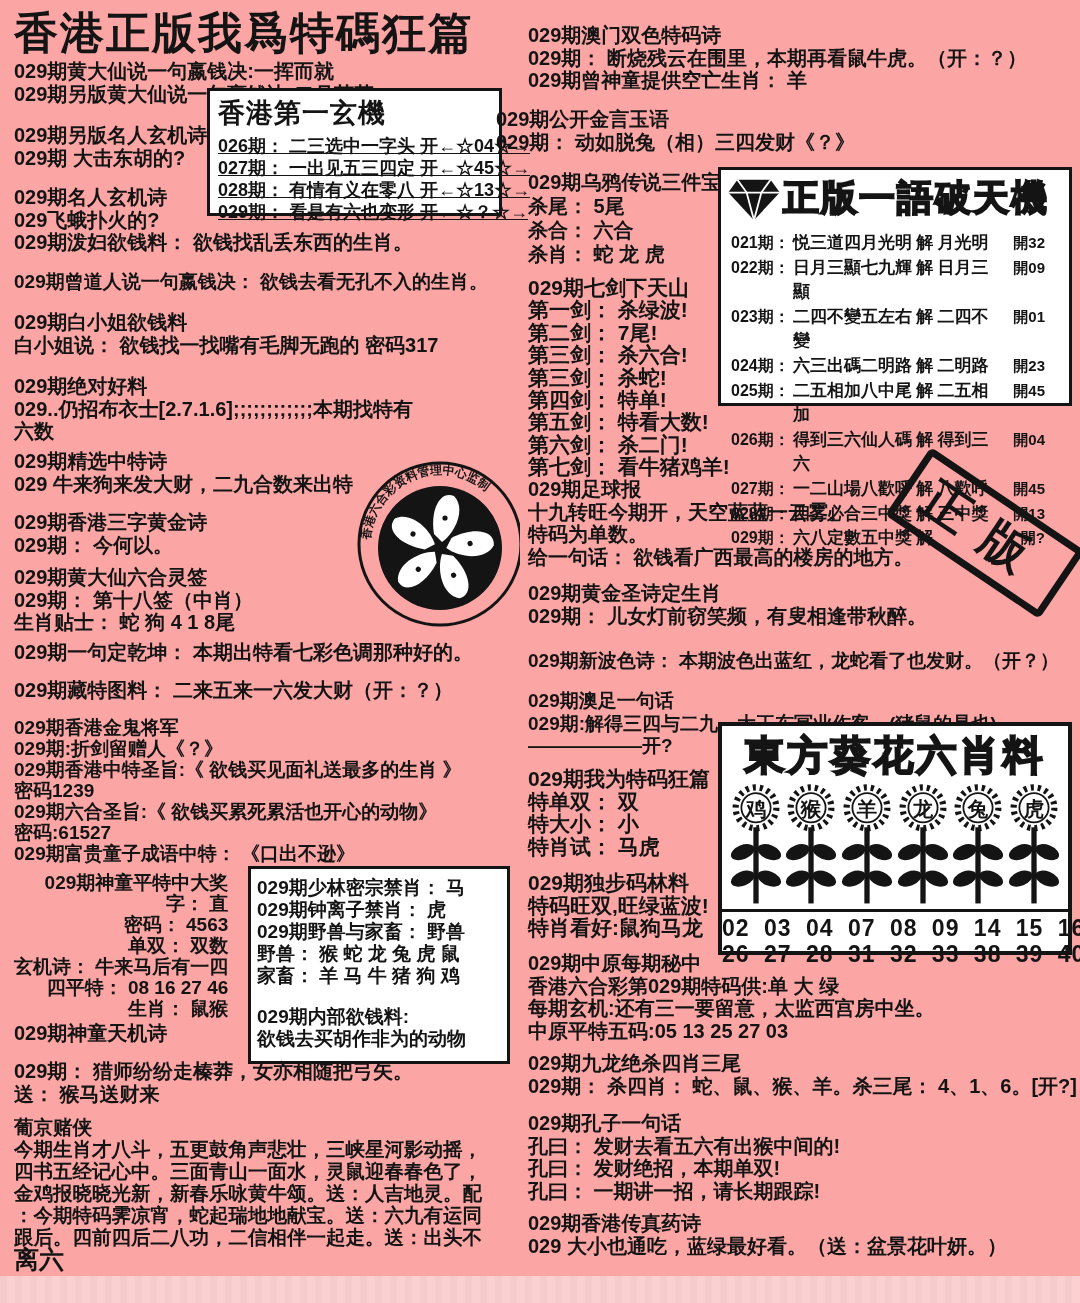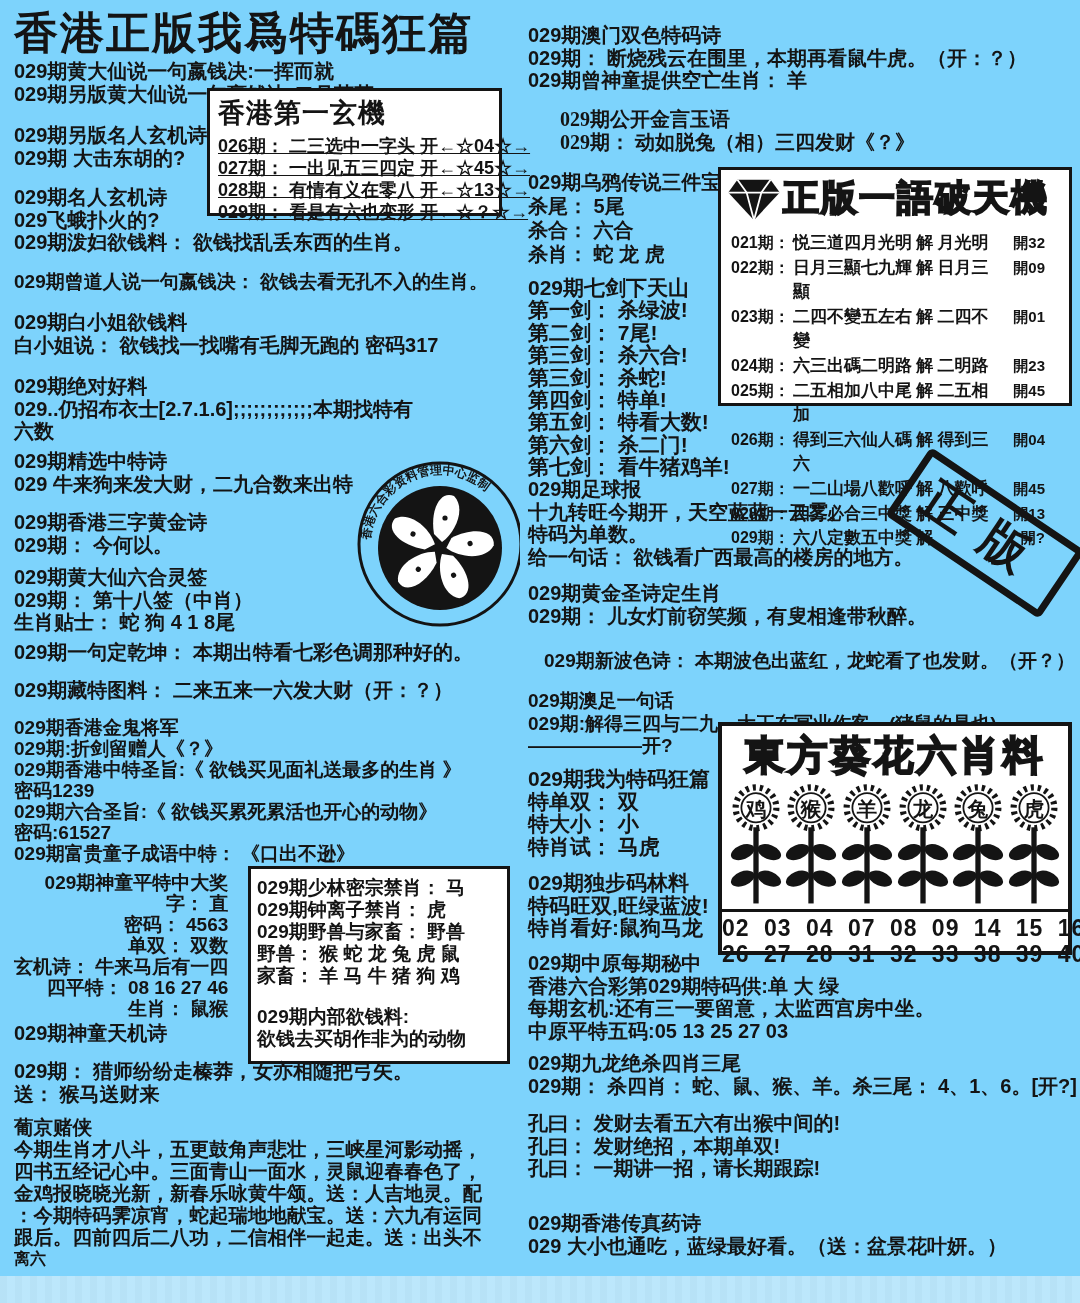--- a/index.html
+++ b/index.html
@@ -1,16 +1,16 @@
 <!DOCTYPE html>
 <html><head>
 <meta charset="utf-8">
 <style>
   html,body{margin:0;padding:0;background:#e8e8e8;}
-  .page{position:relative;width:1080px;height:1303px;background:#7dd3fc;overflow:hidden;
+  .page{position:relative;width:1080px;height:1303px;background:#fca5a5;overflow:hidden;
         font-family:"Liberation Sans",sans-serif;color:#141414;font-weight:bold;}
   .blk{position:absolute;white-space:nowrap;}
   .ln{white-space:nowrap;min-height:1em;line-height:22.5px;font-size:20px;}
   .small .ln{font-size:19px;line-height:21px;}
   .main-title{font-size:44px;font-weight:900;letter-spacing:2px;line-height:46px;}
   .box{position:absolute;border:3px solid #141414;background:#fff;box-sizing:border-box;}
   .xuanji-title{font-size:27px;font-weight:900;padding:4px 8px 2px 8px;letter-spacing:1px;}
   .xuanji-rows{padding:2px 8px;}
   .xuanji-rows .ln{font-size:18px;line-height:22px;text-decoration:underline;}
   .potianji-head{display:flex;align-items:center;padding:4px 6px 0 4px;}
@@ -164,21 +164,21 @@
     </div>
 
   <div class="blk" style="left:14px;top:1116px;">
 
   <div class="ln" style="font-size:19.5px;line-height:22px;">葡京赌侠</div>
       <div class="ln" style="font-size:19.5px;line-height:22px;">今期生肖才八斗，五更鼓角声悲壮，三峡星河影动摇，</div>
       <div class="ln" style="font-size:19.5px;line-height:22px;">四书五经记心中。三面青山一面水，灵鼠迎春春色了，</div>
       <div class="ln" style="font-size:19.5px;line-height:22px;">金鸡报晓晓光新，新春乐咏黄牛颂。送：人吉地灵。配</div>
       <div class="ln" style="font-size:19.5px;line-height:22px;">：今期特码霁凉宵，蛇起瑞地地献宝。送：六九有运同</div>
       <div class="ln" style="font-size:19.5px;line-height:22px;">跟后。四前四后二八功，二信相伴一起走。送：出头不</div>
-      <div class="ln" style="font-size:16px;line-height:22px;">离六</div>
+      <div class="ln" style="font-size:25px;line-height:22px;">离六</div>
     </div>
 
   <div class="seal">
     <svg width="168" height="190" viewBox="0 0 168 190">
       <defs>
           <path id="arc" d="M 18,100 A 70,70 0 0 1 158,100"></path>
         </defs>
       <circle cx="88" cy="100" r="81" fill="none" stroke="#141414" stroke-width="3"></circle>
       <text font-size="12" font-weight="bold" fill="#141414">
         <textPath href="#arc" startOffset="4">香港六合彩资料管理中心监制</textPath>
@@ -209,21 +209,21 @@
     </svg>
   </div>
 
   <div class="blk" style="left:528px;top:24px;">
 
   <div class="ln">029期澳门双色特码诗</div>
       <div class="ln">029期： 断烧残云在围里，本期再看鼠牛虎。（开：？）</div>
       <div class="ln">029期曾神童提供空亡生肖： 羊</div>
     </div>
 
-  <div class="blk" style="left:560px;top:108px;font-family:Liberation Serif, serif;">
+  <div class="blk" style="left:496px;top:108px;">
 
   <div class="ln">029期公开金言玉语</div>
       <div class="ln">029期： 动如脱兔（相）三四发财《？》</div>
     </div>
 
   <div class="blk" style="left:528px;top:170px;">
 
   <div class="ln" style="line-height:24px;">029期乌鸦传说三件宝</div>
       <div class="ln" style="line-height:24px;">杀尾： 5尾</div>
       <div class="ln" style="line-height:24px;">杀合： 六合</div>
@@ -312,21 +312,21 @@
 
   <div class="stamp">正版</div>
 
   <div class="blk" style="left:528px;top:582px;">
 
   <div class="ln">029期黄金圣诗定生肖</div>
       <div class="ln">029期： 儿女灯前窃笑频，有叟相逢带秋醉。</div>
     </div>
 
   <div class="blk" style="left:528px;top:650px;">
-    <div class="ln" style="font-size:19px;margin-left:16px;">029期新波色诗： 本期波色出蓝红，龙蛇看了也发财。（开？）</div>
+    <div class="ln" style="font-size:19px;">029期新波色诗： 本期波色出蓝红，龙蛇看了也发财。（开？）</div>
   </div>
 
   <div class="blk" style="left:528px;top:690px;">
 
   <div class="ln" style="font-size:19px;">029期澳足一句话</div>
       <div class="ln" style="font-size:19px;">029期:解得三四与二九，大王东冥业作客，(猪鼠的是也)——</div>
       <div class="ln" style="font-size:19px;">——————开?</div>
     </div>
 
   <div class="blk" style="left:528px;top:768px;">
@@ -437,20 +437,21 @@
     </div>
 
   <div class="blk" style="left:528px;top:1052px;">
 
   <div class="ln">029期九龙绝杀四肖三尾</div>
       <div class="ln">029期： 杀四肖： 蛇、鼠、猴、羊。杀三尾： 4、1、6。[开?]</div>
     </div>
 
   <div class="blk" style="left:528px;top:1112px;">
 
+  <div class="ln">029期孔子一句话</div>
       <div class="ln">孔曰： 发财去看五六有出猴中间的!</div>
       <div class="ln">孔曰： 发财绝招，本期单双!</div>
       <div class="ln">孔曰： 一期讲一招，请长期跟踪!</div>
     </div>
 
   <div class="blk" style="left:528px;top:1212px;">
 
   <div class="ln">029期香港传真药诗</div>
       <div class="ln">029 大小也通吃，蓝绿最好看。（送：盆景花叶妍。）</div>
     </div>

